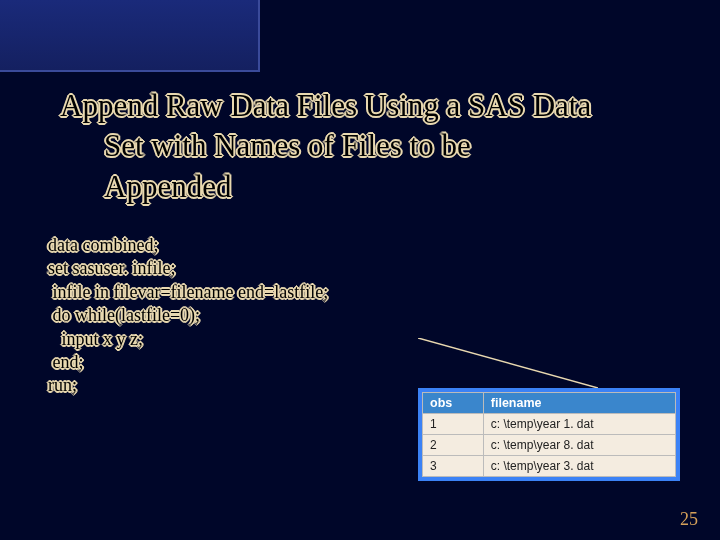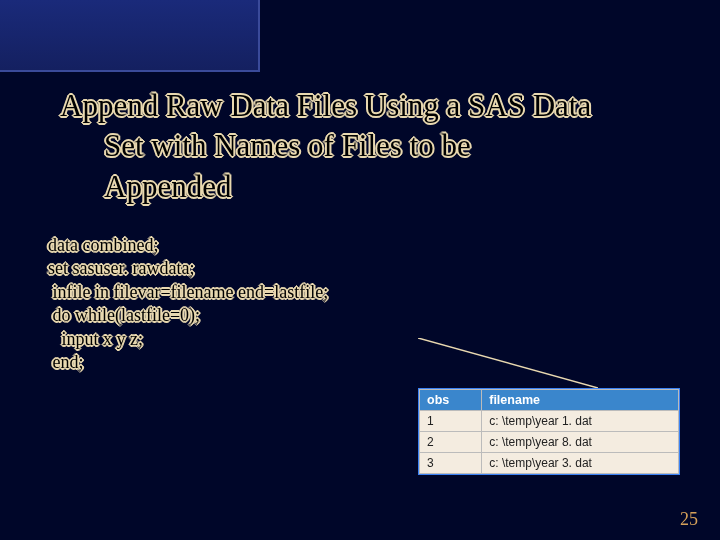--- a/index.html
+++ b/index.html
@@ -57,21 +57,21 @@
        2px  0   0 #e8d8b0,
        0   -2px 0 #e8d8b0,
        0    2px 0 #e8d8b0;
   }
   .code div { white-space: pre; }
   .table-wrap {
     position: absolute;
     top: 388px;
     left: 418px;
     width: 262px;
-    border: 1px solid #3b82f6;
+    border: 4px solid #3b82f6;
     font-family: Verdana, Arial, sans-serif;
     font-size: 12px;
     background: #fff;
   }
   .table-wrap table {
     width: 100%;
     border-collapse: collapse;
   }
   .table-wrap th {
     background: #3a86cc;
@@ -111,25 +111,26 @@
 <div class="corner"></div>
 
 <div class="title">
   <span>Append Raw Data Files Using a SAS Data</span>
   <span class="line2">Set with Names of Files to be</span>
   <span class="line3">Appended</span>
 </div>
 
 <div class="code">
   <div>data combined;</div>
-  <div>set sasuser. rawdata;</div>
+  <div>set sasuser. infile;</div>
   <div> infile in filevar=filename end=lastfile;</div>
   <div> do while(lastfile=0);</div>
   <div>   input x y z;</div>
   <div> end;</div>
+  <div>run;</div>
 </div>
 
 <svg class="line" viewBox="0 0 180 50">
   <line x1="0" y1="0" x2="180" y2="50" stroke="#e8d8b0" stroke-width="1.5"></line>
 </svg>
 
 <div class="table-wrap">
   <table>
     <thead>
       <tr>

